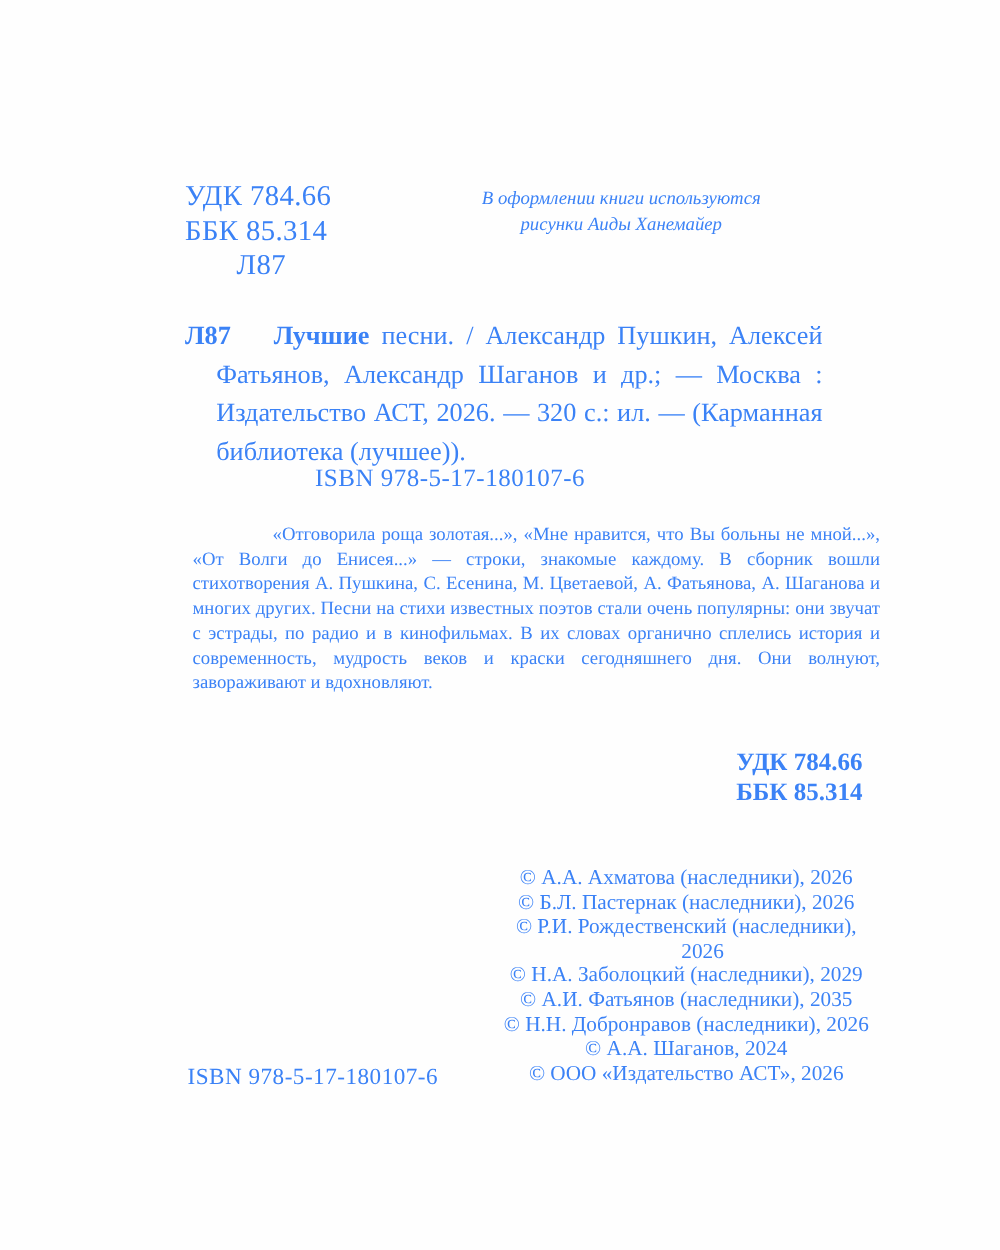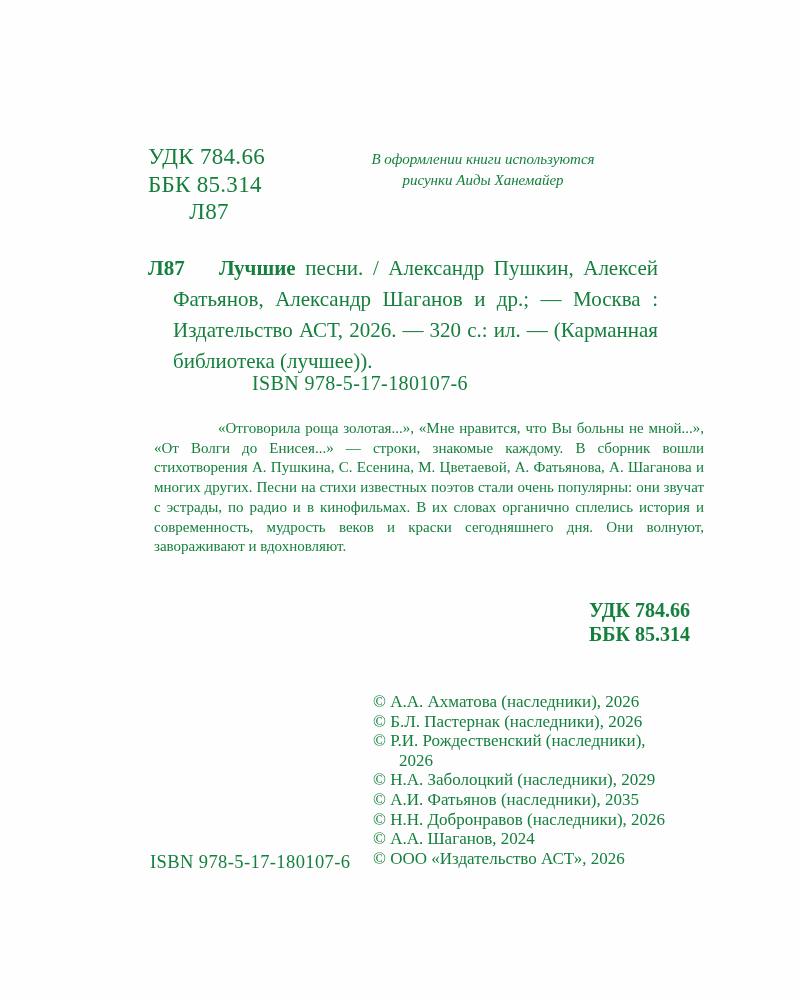--- a/index.html
+++ b/index.html
@@ -5,41 +5,41 @@
   html, body {
     margin: 0;
     padding: 0;
     background: #fefefe;
   }
   .page {
     position: relative;
     width: 800px;
     height: 1000px;
     background: #fefefe;
-    color: #15803d;
+    color: #3b82f6;
     font-family: "Liberation Serif", "DejaVu Serif", serif;
     overflow: hidden;
   }
   .block { position: absolute; }
   .pre { white-space: pre-line; }
 
   
   .top-left-codes {
     left: 148px;
     top: 143px;
     width: 122px;
     font-size: 23px;
     line-height: 27.5px;
     letter-spacing: 0.3px;
   }
   .top-left-codes .centered { text-align: center; }
 
   
   .designer-note {
-    left: 338px;
+    left: 352px;
     top: 149px;
     width: 290px;
     text-align: center;
     font-style: italic;
     font-size: 15px;
     line-height: 21px;
   }
 
   
   .entry {
@@ -96,20 +96,21 @@
   .copyrights {
     left: 373px;
     top: 692px;
     width: 352px;
     font-size: 17px;
     line-height: 19.6px;
   }
   .copyrights .c {
     padding-left: 26px;
     text-indent: -26px;
+    text-align: center;
   }
 
   .isbn-bottom {
     left: 150px;
     top: 852px;
     font-size: 18.5px;
     letter-spacing: 0.4px;
   }
 </style>
 </head>

